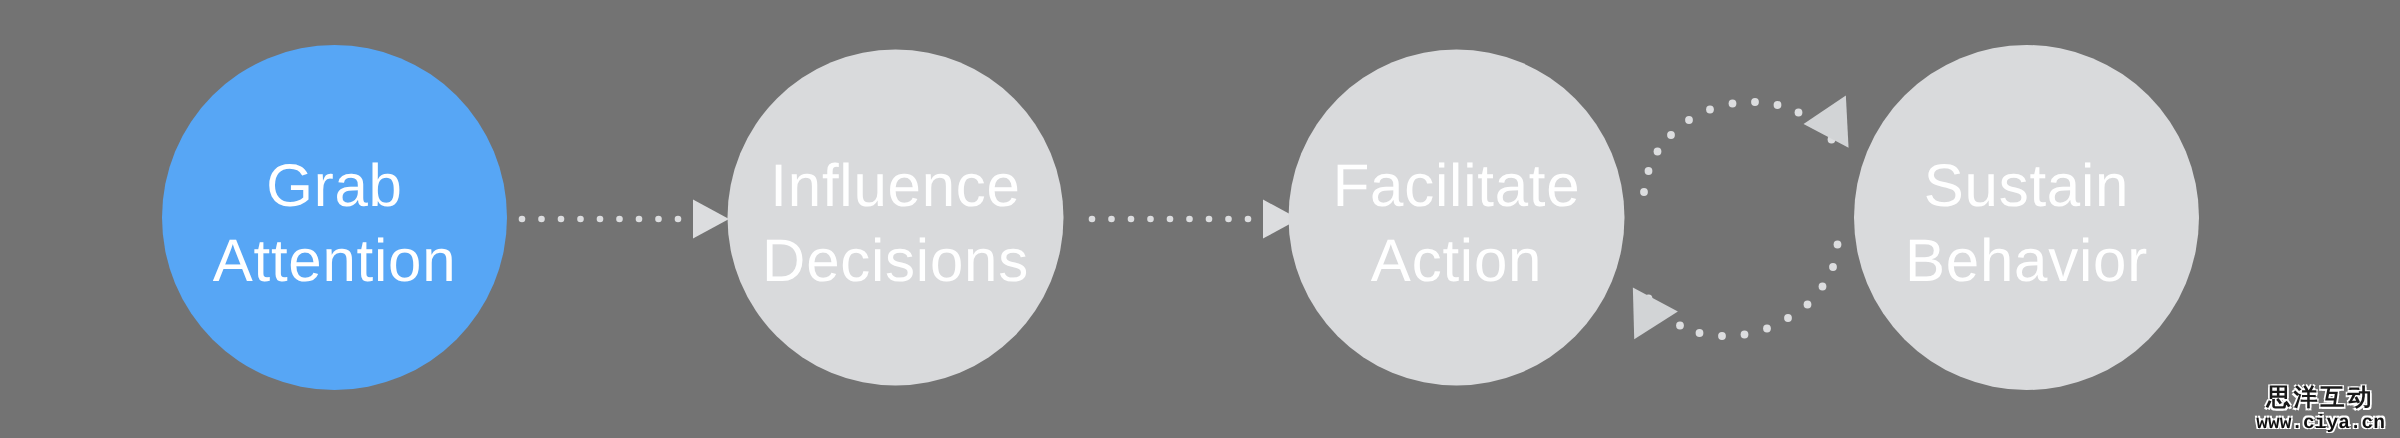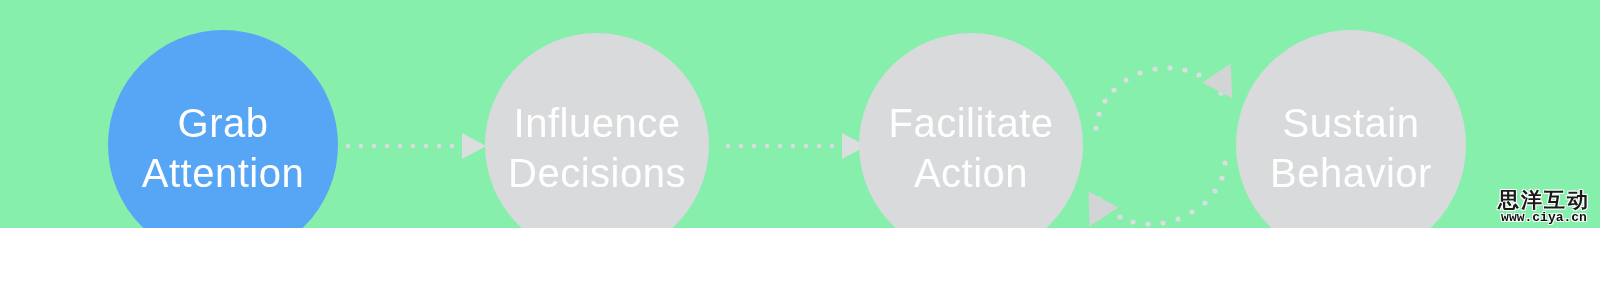--- a/index.html
+++ b/index.html
@@ -6,22 +6,22 @@
     margin: 0;
     padding: 0;
     background: #ffffff;
   }
   body {
     font-family: "Liberation Sans", sans-serif;
   }
   #canvas {
     position: relative;
     width: 1600px;
-    height: 228px;
-    background: #86efac;
+    height: 292px;
+    background: #737373;
     overflow: hidden;
   }
   #flow-svg {
     position: absolute;
     left: 0;
     top: 0;
     width: 1600px;
     height: 292px;
     display: block;
   }
@@ -34,22 +34,22 @@
   }
   .watermark {
     position: absolute;
     right: 10px;
     bottom: 4px;
     text-align: center;
     line-height: 1.0;
     user-select: none;
   }
   .wm-cn {
-    font-family: Liberation Sans, sans-serif;
-    font-size: 21px;
+    font-family: Liberation Mono, monospace;
+    font-size: 16px;
     font-weight: 700;
     color: #1a1a1a;
     letter-spacing: 2px;
     text-shadow:
       -1px -1px 0 #ffffff,  1px -1px 0 #ffffff,
       -1px  1px 0 #ffffff,  1px  1px 0 #ffffff;
   }
   .wm-url {
     font-family: Liberation Mono, monospace;
     font-size: 13px;

